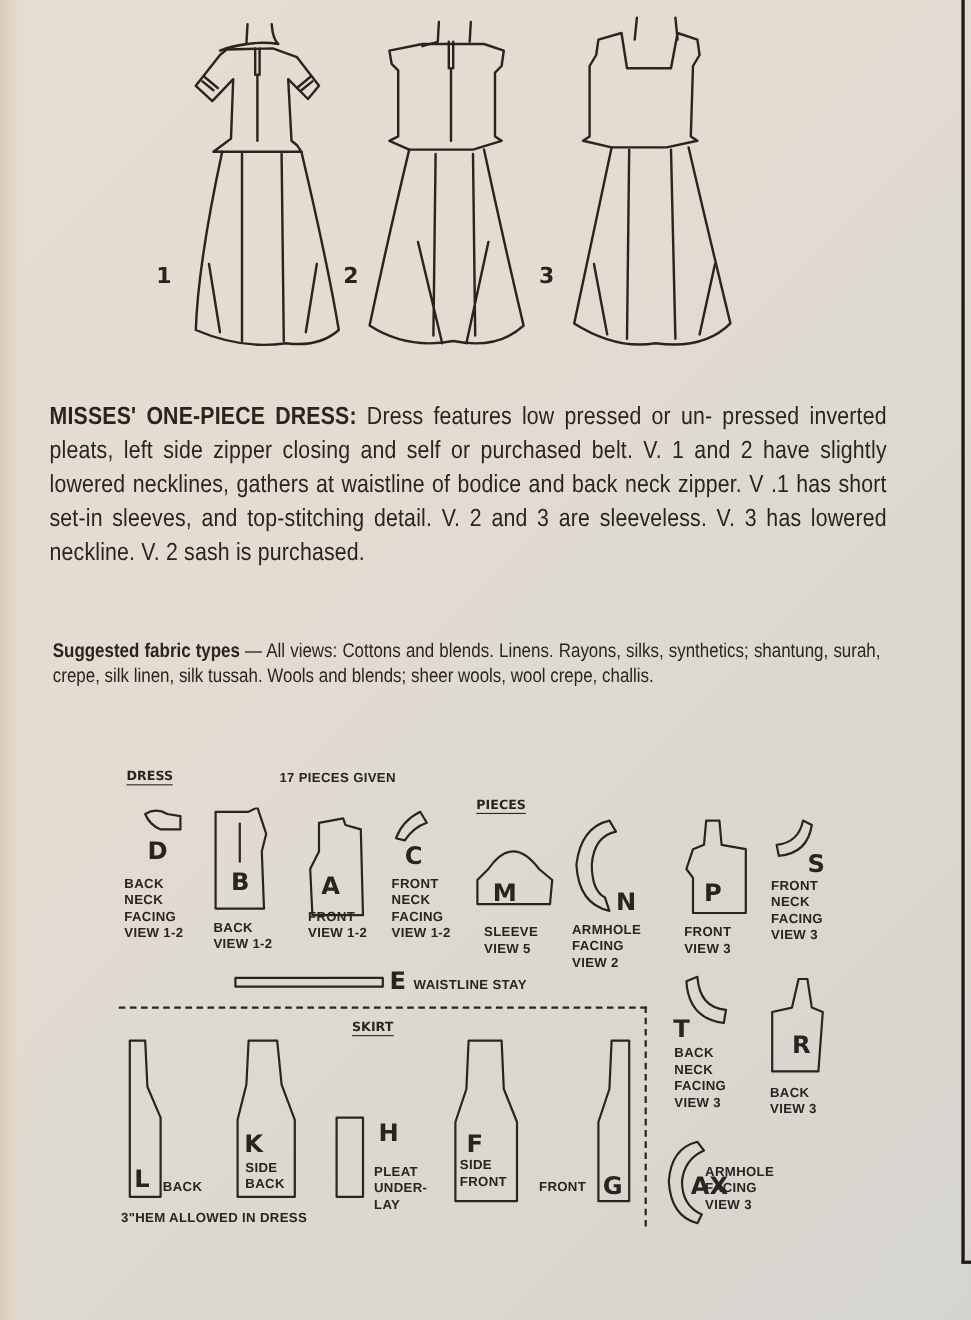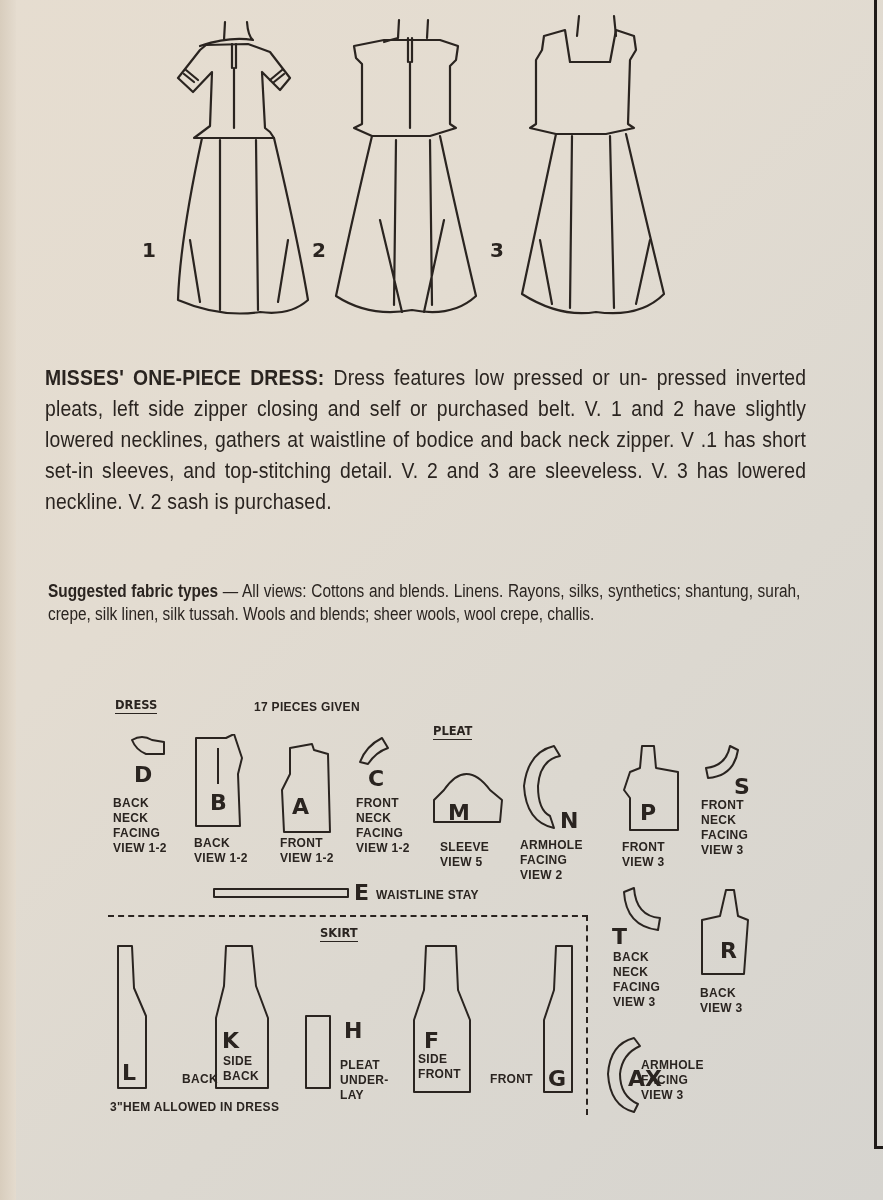--- a/index.html
+++ b/index.html
@@ -71,40 +71,40 @@
 
 <div class="abs fabric">
   <b>Suggested fabric types</b>
   <span>— All views: Cottons and blends. Linens. Rayons, silks, synthetics; shantung, surah, crepe, silk linen, silk tussah. Wools and blends; sheer wools, wool crepe, challis.</span>
 </div>
 
 <div class="abs" style="left:0;top:690px;width:802px;height:510px;">
 
   <div class="abs hdr" style="left:115px;top:8px;">DRESS</div>
   <div class="abs lbl" style="left:254px;top:10px;">17 PIECES GIVEN</div>
-  <div class="abs hdr" style="left:433px;top:34px;">PLEAT</div>
+  <div class="abs hdr" style="left:433px;top:34px;">PIECES</div>
 
   <svg class="abs piece" style="left:128px;top:44px;" width="40" height="26">
       <path d="M4 6 Q14 0 24 6 L36 8 L36 20 L18 20 Q8 16 4 6 Z"></path>
     </svg>
   <div class="abs letter" style="left:134px;top:74px;">D</div>
   <div class="abs lbl" style="left:113px;top:106px;width:70px;">BACK NECK FACING VIEW 1-2</div>
 
   <svg class="abs piece" style="left:192px;top:44px;" width="56" height="96">
       <path d="M4 4 L34 4 L42 0 L50 24 L46 40 L48 92 L4 92 Z"></path>
       <line x1="26" y1="14" x2="26" y2="50"></line>
     </svg>
   <div class="abs letter" style="left:210px;top:102px;">B</div>
   <div class="abs lbl" style="left:194px;top:146px;width:60px;">BACK VIEW 1-2</div>
 
   <svg class="abs piece" style="left:276px;top:50px;" width="60" height="96">
       <path d="M14 8 L36 4 L38 10 L52 14 L54 92 L8 92 L6 50 L14 34 Z"></path>
     </svg>
   <div class="abs letter" style="left:292px;top:106px;">A</div>
-  <div class="abs lbl" style="left:280px;top:146px;width:66px;">FRONT VIEW 1-2</div>
+  <div class="abs lbl" style="left:280px;top:136px;width:66px;">FRONT VIEW 1-2</div>
 
   <svg class="abs piece" style="left:356px;top:44px;" width="36" height="36">
       <path d="M26 4 L32 14 Q20 18 12 30 L4 28 Q10 12 26 4 Z"></path>
     </svg>
   <div class="abs letter" style="left:368px;top:78px;">C</div>
   <div class="abs lbl" style="left:356px;top:106px;width:70px;">FRONT NECK FACING VIEW 1-2</div>
 
   <svg class="abs piece" style="left:430px;top:74px;" width="76" height="66">
       <path d="M4 36 L14 26 Q36 -6 60 26 L72 36 L70 58 L4 58 Z"></path>
     </svg>
@@ -148,21 +148,21 @@
   <svg class="abs piece" style="left:698px;top:196px;" width="54" height="92">
       <path d="M28 4 L36 4 L40 30 L50 34 L46 88 L4 88 L4 34 L22 30 Z"></path>
     </svg>
   <div class="abs letter" style="left:720px;top:250px;">R</div>
   <div class="abs lbl" style="left:700px;top:296px;width:56px;">BACK VIEW 3</div>
 
   <svg class="abs piece" style="left:114px;top:252px;" width="36" height="150">
       <path d="M4 4 L18 4 L20 46 L32 74 L32 146 L4 146 Z"></path>
     </svg>
   <div class="abs letter" style="left:122px;top:372px;">L</div>
-  <div class="abs lbl" style="left:148px;top:382px;padding-left:34px;">BACK</div>
+  <div class="abs lbl" style="left:148px;top:382px;">BACK</div>
 
   <svg class="abs piece" style="left:212px;top:252px;" width="60" height="150">
       <path d="M14 4 L40 4 L44 44 L56 76 L56 146 L4 146 L4 76 L12 44 Z"></path>
     </svg>
   <div class="abs letter" style="left:222px;top:340px;">K</div>
   <div class="abs lbl" style="left:223px;top:364px;width:44px;">SIDE BACK</div>
 
   <svg class="abs piece" style="left:302px;top:322px;" width="32" height="80">
       <rect x="4" y="4" width="24" height="72"></rect>
     </svg>

